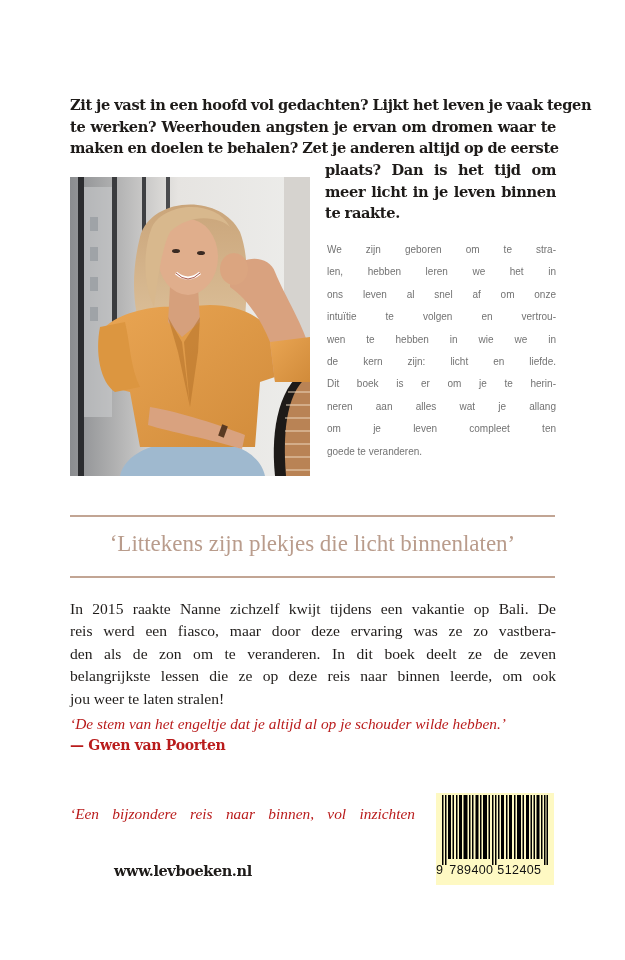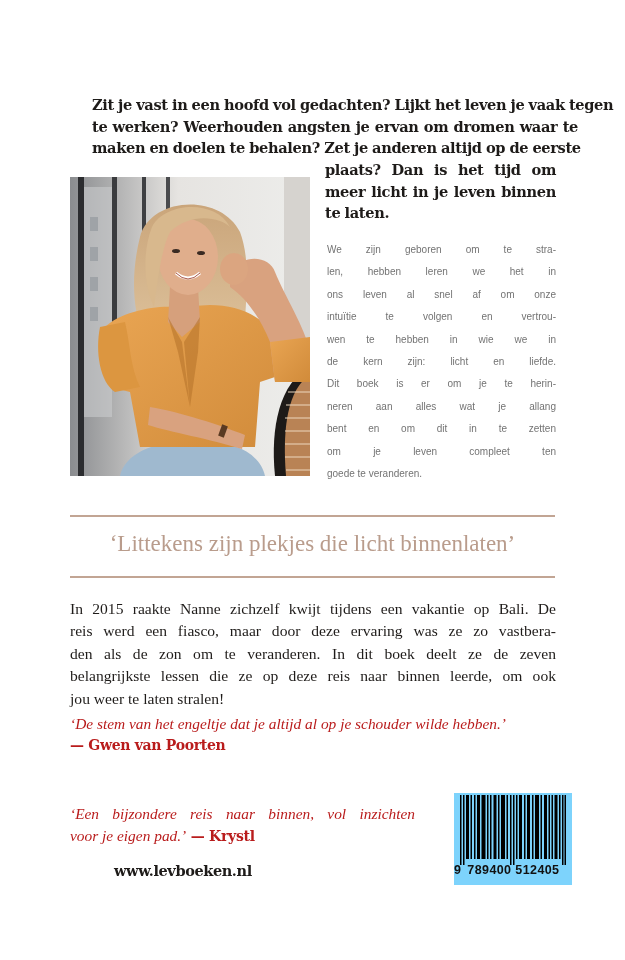--- a/index.html
+++ b/index.html
@@ -20,21 +20,20 @@
       left: 70px;
       top: 94px;
       width: 486px;
       font-family: "DejaVu Serif", serif;
       font-weight: bold;
       font-size: 14.6px;
       line-height: 21.5px;
       text-align: justify;
       letter-spacing: -0.35px;
       word-spacing: -0.5px;
-      margin-left: 22px;
     }
     .intro .full-line {
       display: block;
       text-align: justify;
       text-align-last: justify;
       white-space: nowrap;
     }
     .intro-wrap {
       position: absolute;
       left: 325px;
@@ -156,26 +155,25 @@
       top: 862px;
       font-family: "DejaVu Serif", serif;
       font-weight: bold;
       font-size: 14.5px;
       letter-spacing: -0.4px;
       color: #1e1b19;
       margin-left: 44px;
     }
     .barcode {
       position: absolute;
-      left: 454px;
+      left: 436px;
       top: 793px;
       width: 118px;
       height: 92px;
-      background: #7dd3fc;
-      font-weight: bold;
+      background: #fef9c3;
     }
     .barcode .bars {
       position: absolute;
       left: 6px;
       top: 2px;
       width: 106px;
       height: 70px;
     }
     .barcode .digits {
       position: absolute;
@@ -194,21 +192,21 @@
 <body>
 
 <div class="intro">
   <span class="full-line">Zit je vast in een hoofd vol gedachten? Lijkt het leven je vaak tegen</span>
   <span class="full-line">te werken? Weerhouden angsten je ervan om dromen waar te</span>
   <span class="full-line">maken en doelen te behalen? Zet je anderen altijd op de eerste</span>
 </div>
 <div class="intro-wrap">
   <span class="jl">plaats? Dan is het tijd om</span>
   <span class="jl">meer licht in je leven binnen</span>
-  <span class="ll">te laten.</span>
+  <span class="ll">te raakte.</span>
 </div>
 
 <div class="photo" title="Smiling woman with long blonde hair in an ochre shirt, leaning on her hand">
   <svg width="240" height="299" viewBox="0 0 240 299" xmlns="http://www.w3.org/2000/svg">
     <defs>
       <linearGradient id="bg" x1="0" y1="0" x2="1" y2="0">
         <stop offset="0" stop-color="#8a8c8f"></stop>
         <stop offset="0.45" stop-color="#e6e4e1"></stop>
         <stop offset="1" stop-color="#ededeb"></stop>
       </linearGradient>
@@ -282,21 +280,20 @@
 
 <div class="side-text">
   <span class="jl">We zijn geboren om te stra-</span>
   <span class="jl">len, hebben leren we het in</span>
   <span class="jl">ons leven al snel af om onze</span>
   <span class="jl">intuïtie te volgen en vertrou-</span>
   <span class="jl">wen te hebben in wie we in</span>
   <span class="jl">de kern zijn: licht en liefde.</span>
   <span class="jl">Dit boek is er om je te herin-</span>
   <span class="jl">neren aan alles wat je allang</span>
-  <span class="jl">bent en om dit in te zetten</span>
   <span class="jl">om je leven compleet ten</span>
   <span class="ll">goede te veranderen.</span>
 </div>
 
 <div class="rule" style="top:515px;"></div>
 <div class="pullquote">‘Littekens zijn plekjes die licht binnenlaten’</div>
 <div class="rule" style="top:576px;"></div>
 
 <div class="story">
   <span class="jl">In 2015 raakte Nanne zichzelf kwijt tijdens een vakantie op Bali. De</span>
@@ -306,21 +303,20 @@
   <span class="ll">jou weer te laten stralen!</span>
 </div>
 
 <div class="review review1">
   <div style="white-space:nowrap;">‘De stem van het engeltje dat je altijd al op je schouder wilde hebben.’</div>
   <div class="author">— Gwen van Poorten</div>
 </div>
 
 <div class="review review2">
   <span class="jl">‘Een bijzondere reis naar binnen, vol inzichten</span>
-  <span style="display:block; white-space:nowrap;"><span>voor je eigen pad.’</span><span class="author"> — Krystl</span></span>
 </div>
 
 <div class="website">www.levboeken.nl</div>
 
 <div class="barcode">
   <svg class="bars" width="106" height="70" viewBox="0 0 106 70" xmlns="http://www.w3.org/2000/svg">
     <g fill="#000">
       <rect x="0" y="0" width="1.5" height="70"></rect>
       <rect x="3" y="0" width="1.5" height="70"></rect>
       <rect x="6" y="0" width="3" height="64"></rect>

